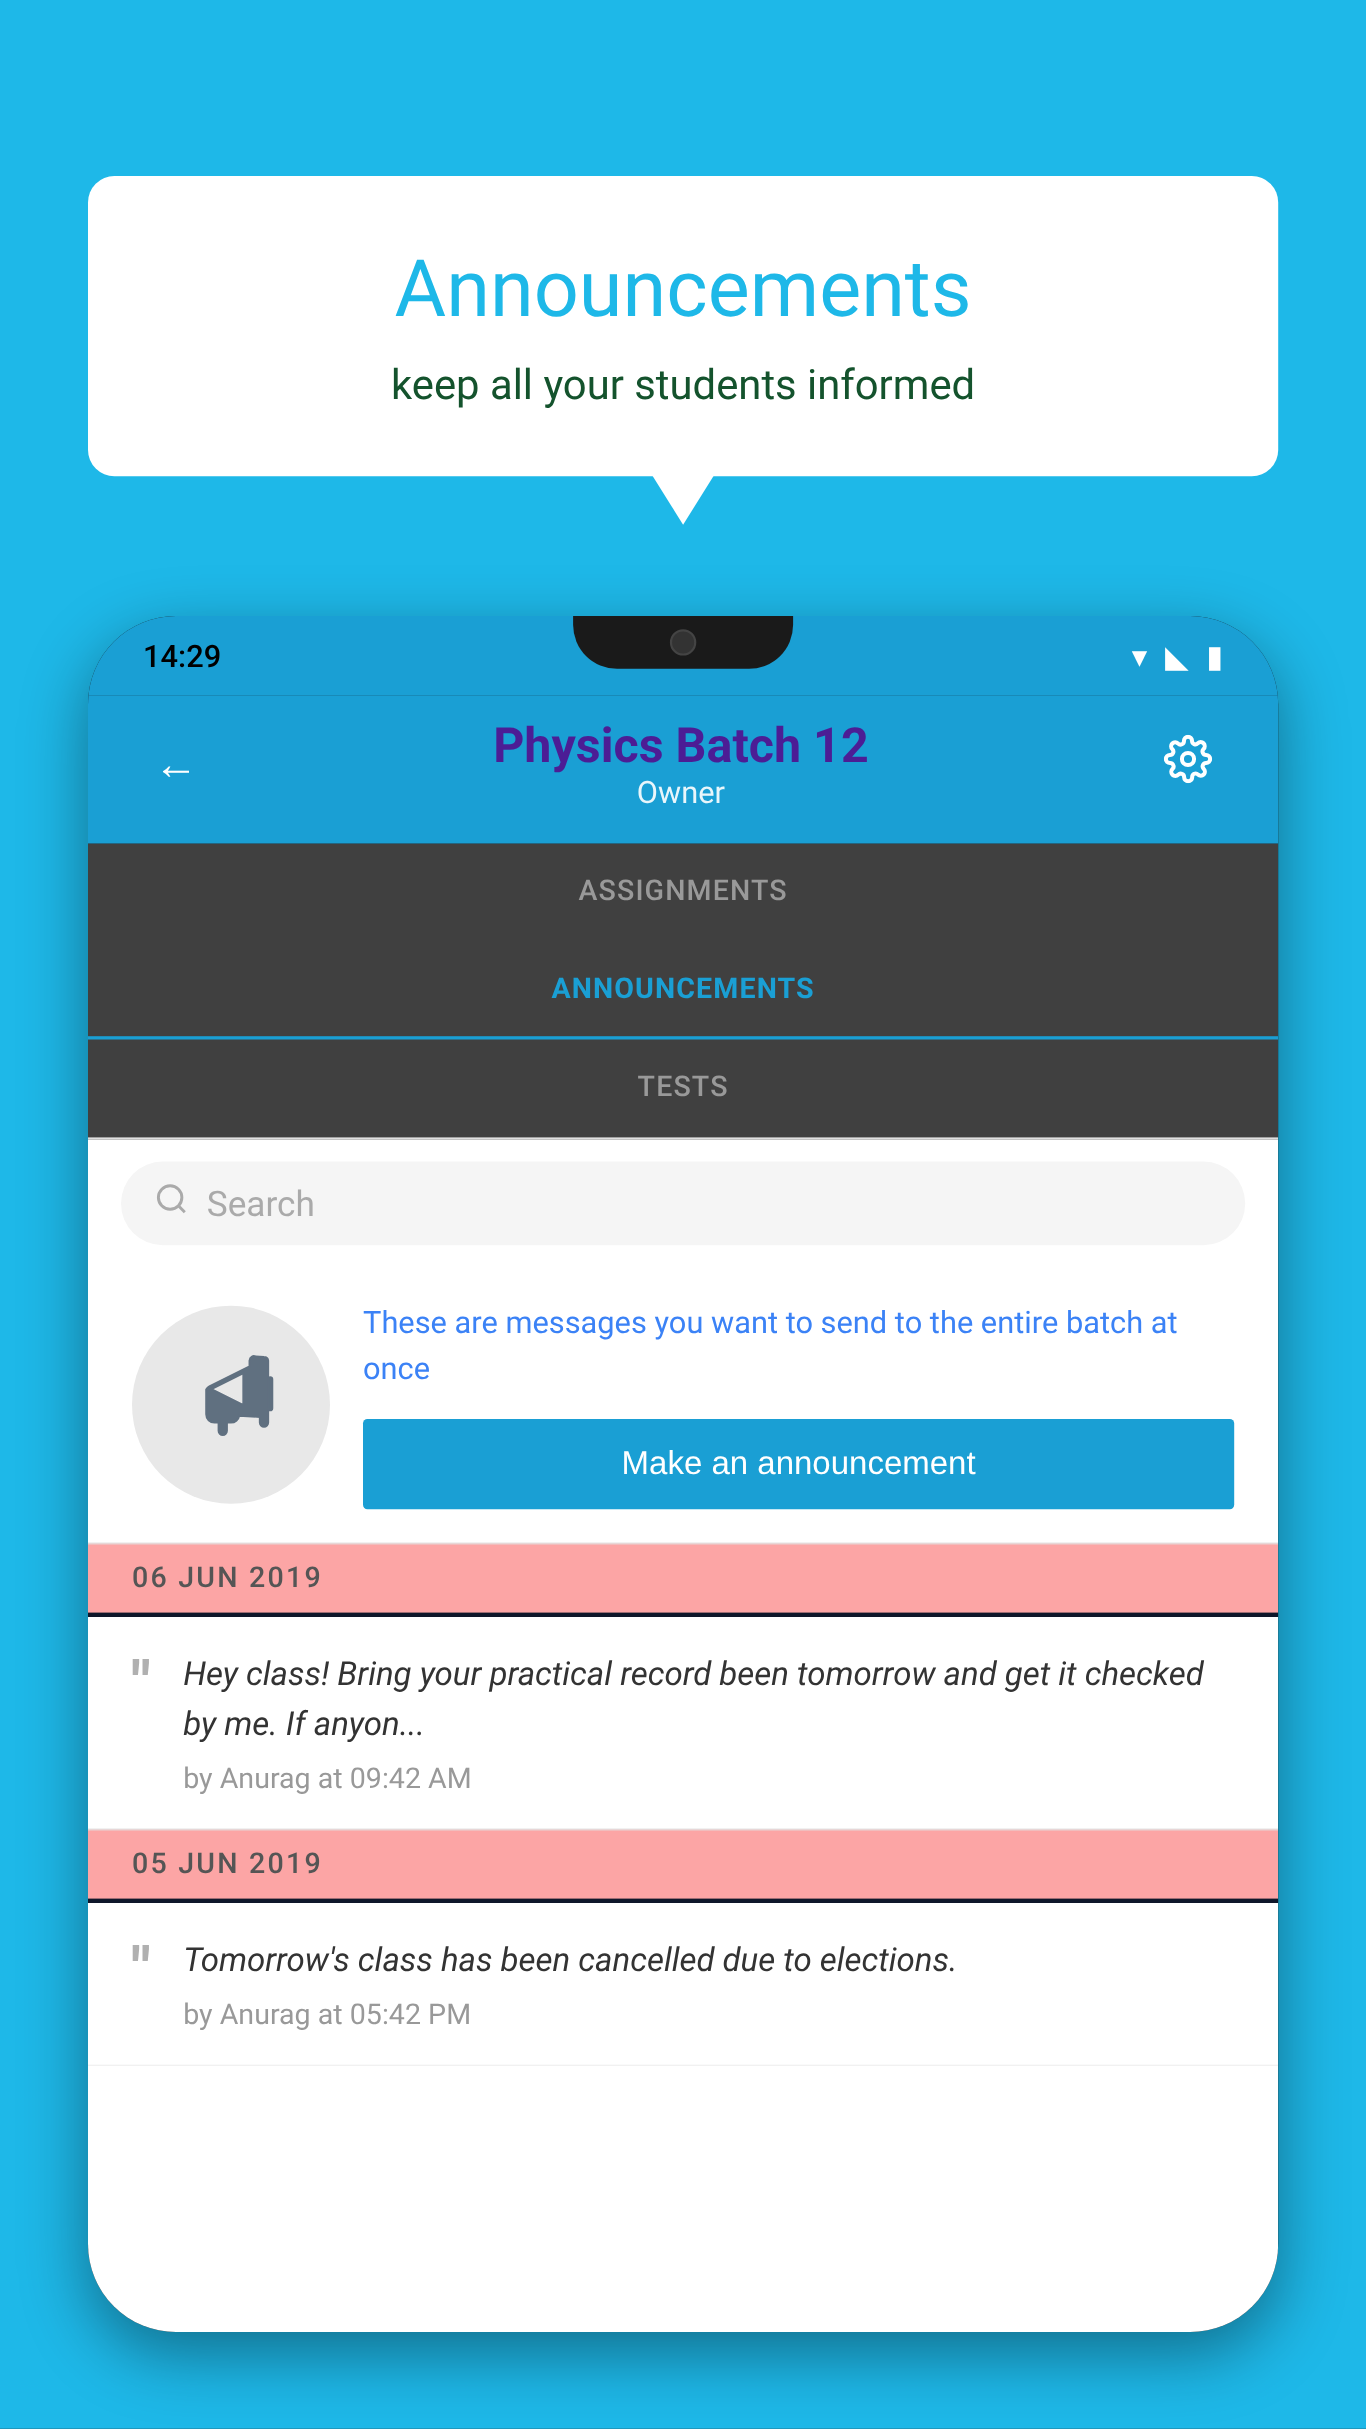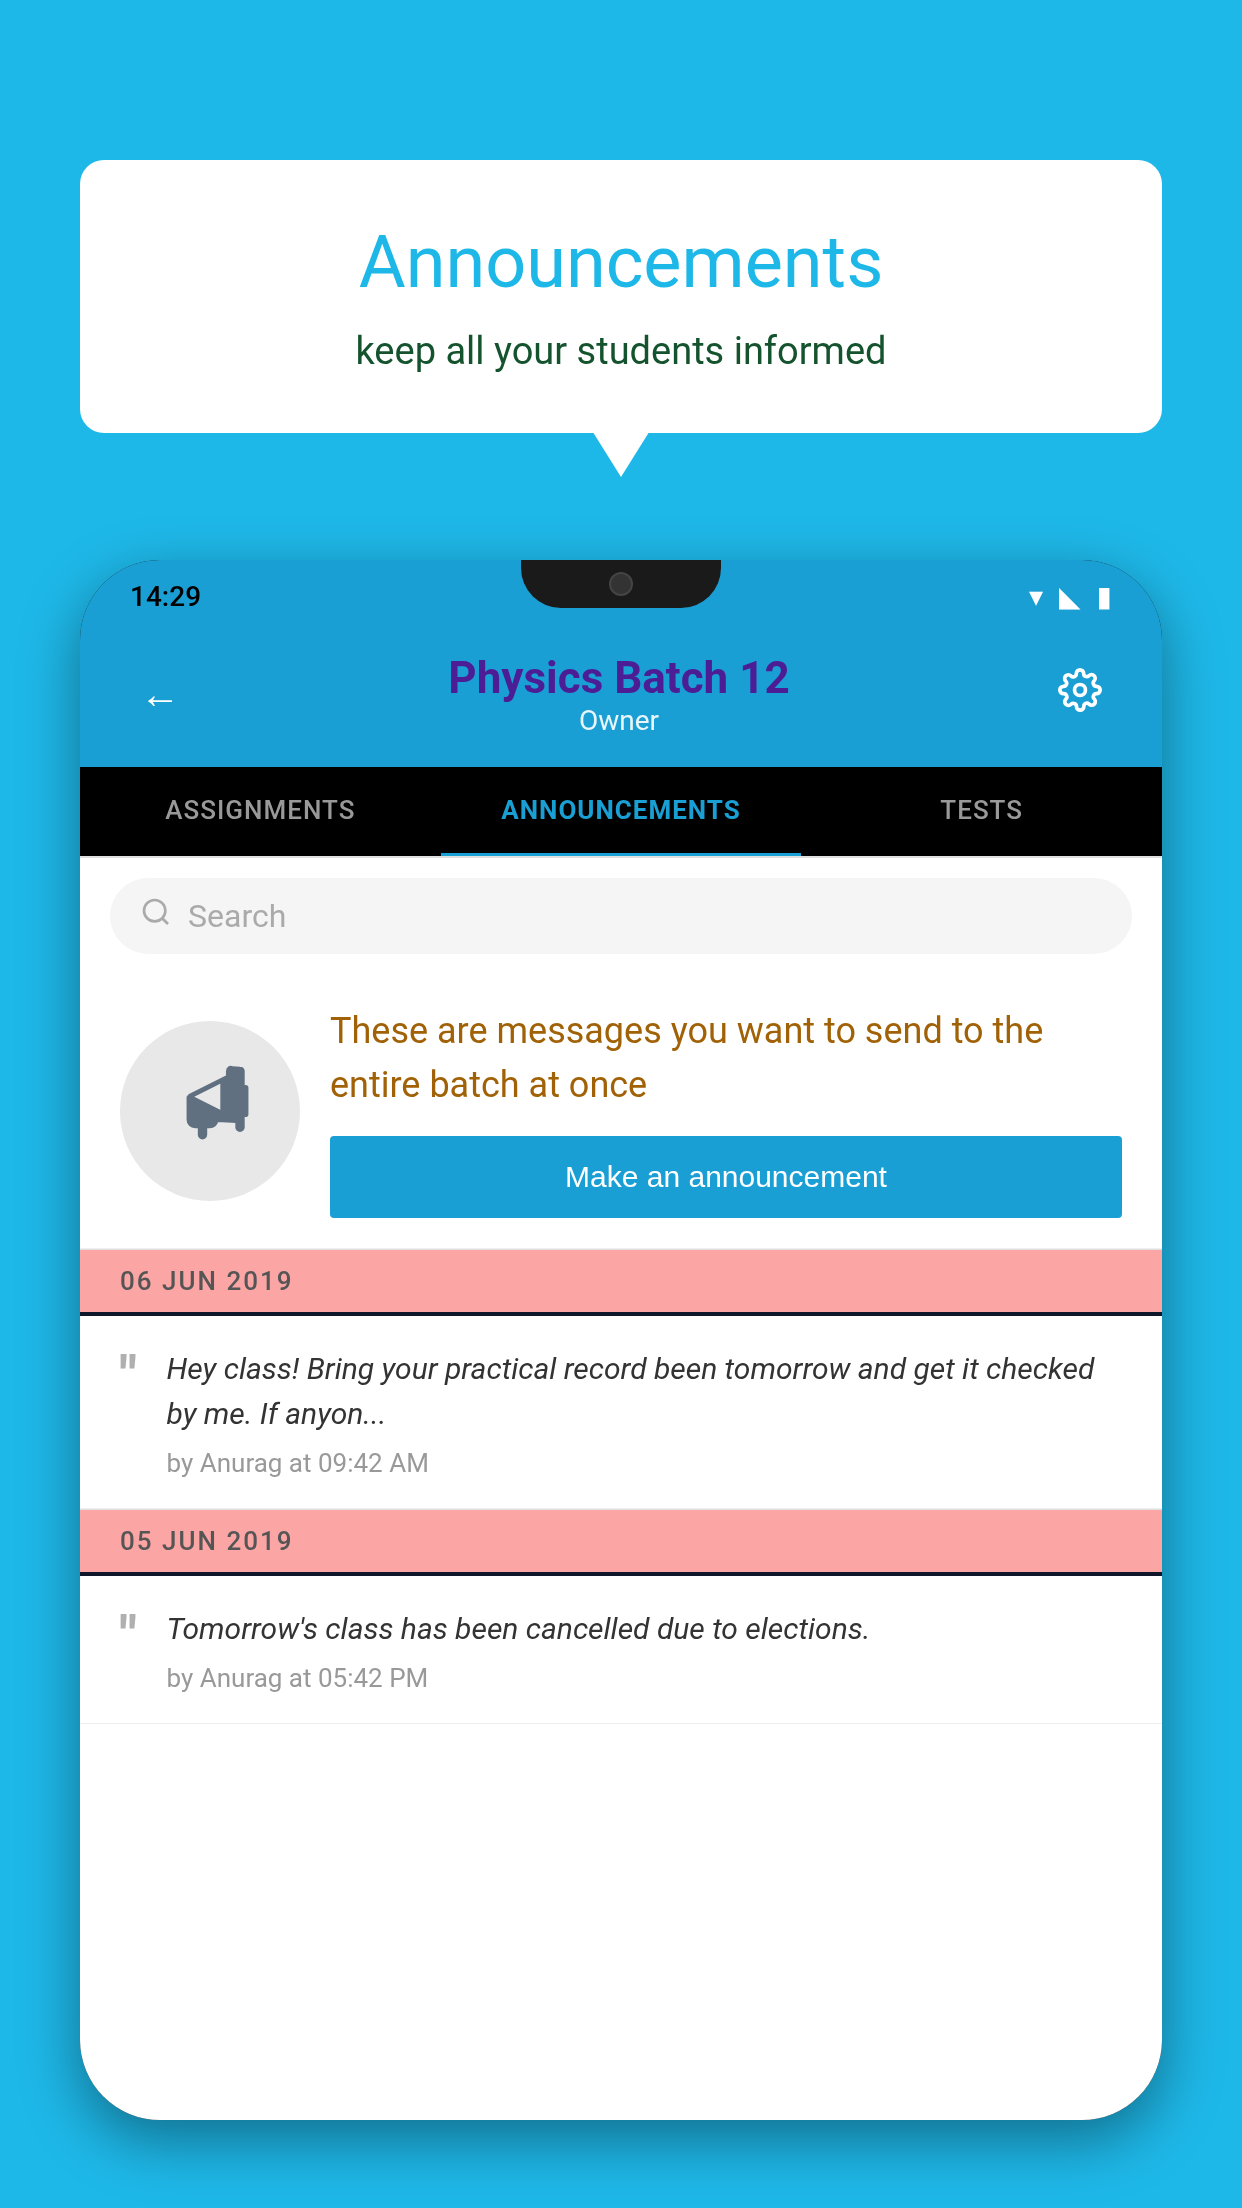--- a/index.html
+++ b/index.html
@@ -166,23 +166,24 @@
 
     .settings-btn {
       color: white;
       font-size: 40px;
       cursor: pointer;
       padding: 10px;
     }
 
     
     .tabs-container {
-      background: #000000;
+      background: #404040;
       display: flex;
       border-bottom: 2px solid #e0e0e0;
+      flex-direction: column;
     }
 
     .tab {
       flex: 1;
       text-align: center;
       padding: 28px 20px;
       font-size: 26px;
       font-weight: 500;
       color: #999;
       cursor: pointer;
@@ -249,22 +250,22 @@
     }
 
     .prompt-right {
       flex: 1;
       display: flex;
       flex-direction: column;
       gap: 24px;
     }
 
     .prompt-text {
-      color: #a16207;
-      font-size: 36px;
+      color: #3b82f6;
+      font-size: 28px;
       line-height: 1.5;
     }
 
     .make-announcement-btn {
       background: #1a9fd4;
       color: white;
       border: none;
       border-radius: 4px;
       padding: 24px 30px;
       font-size: 30px;

